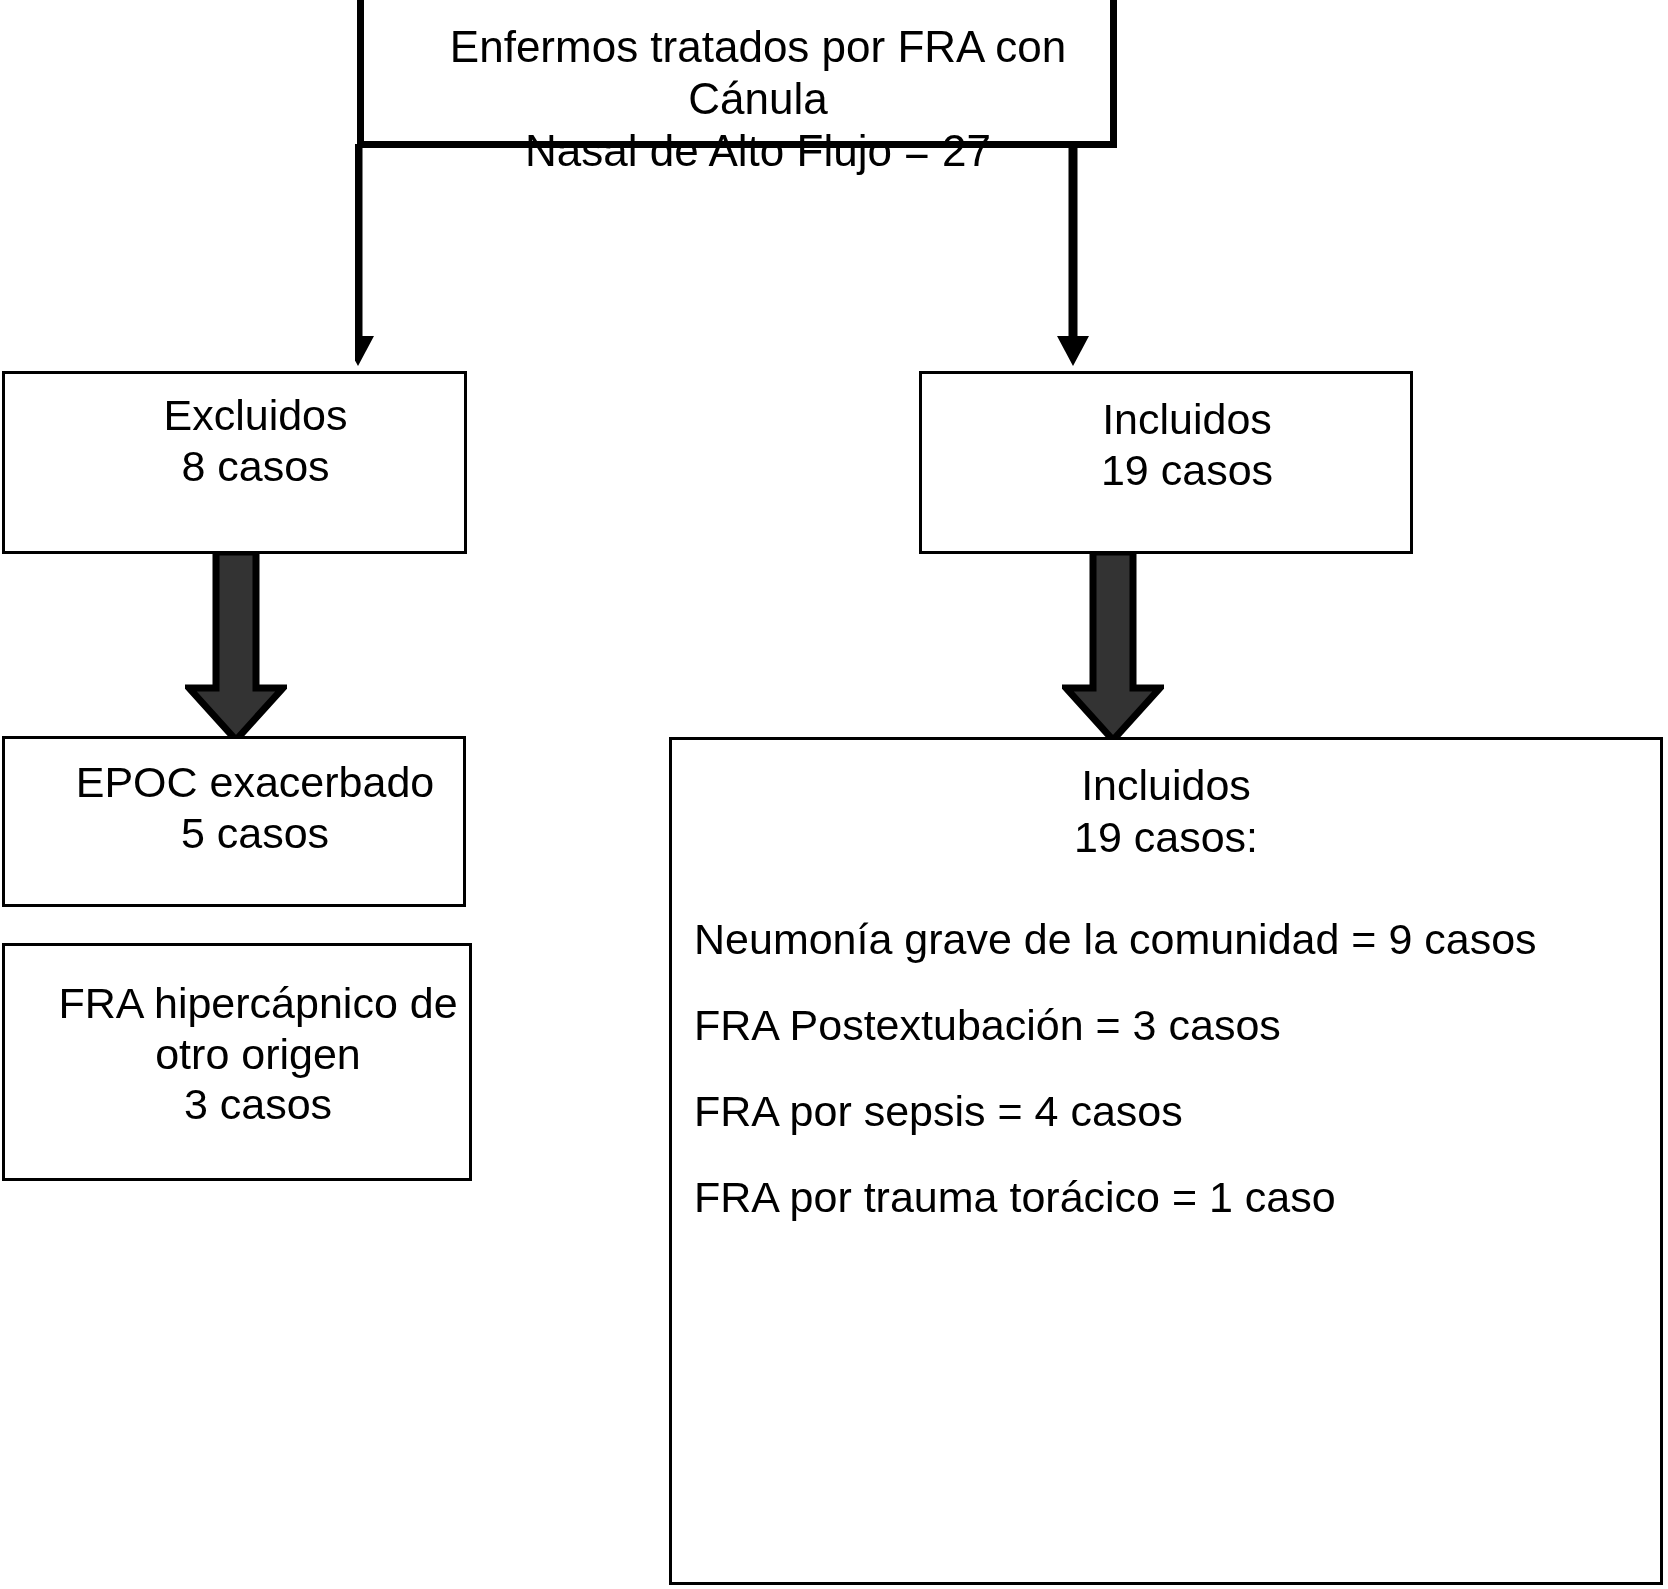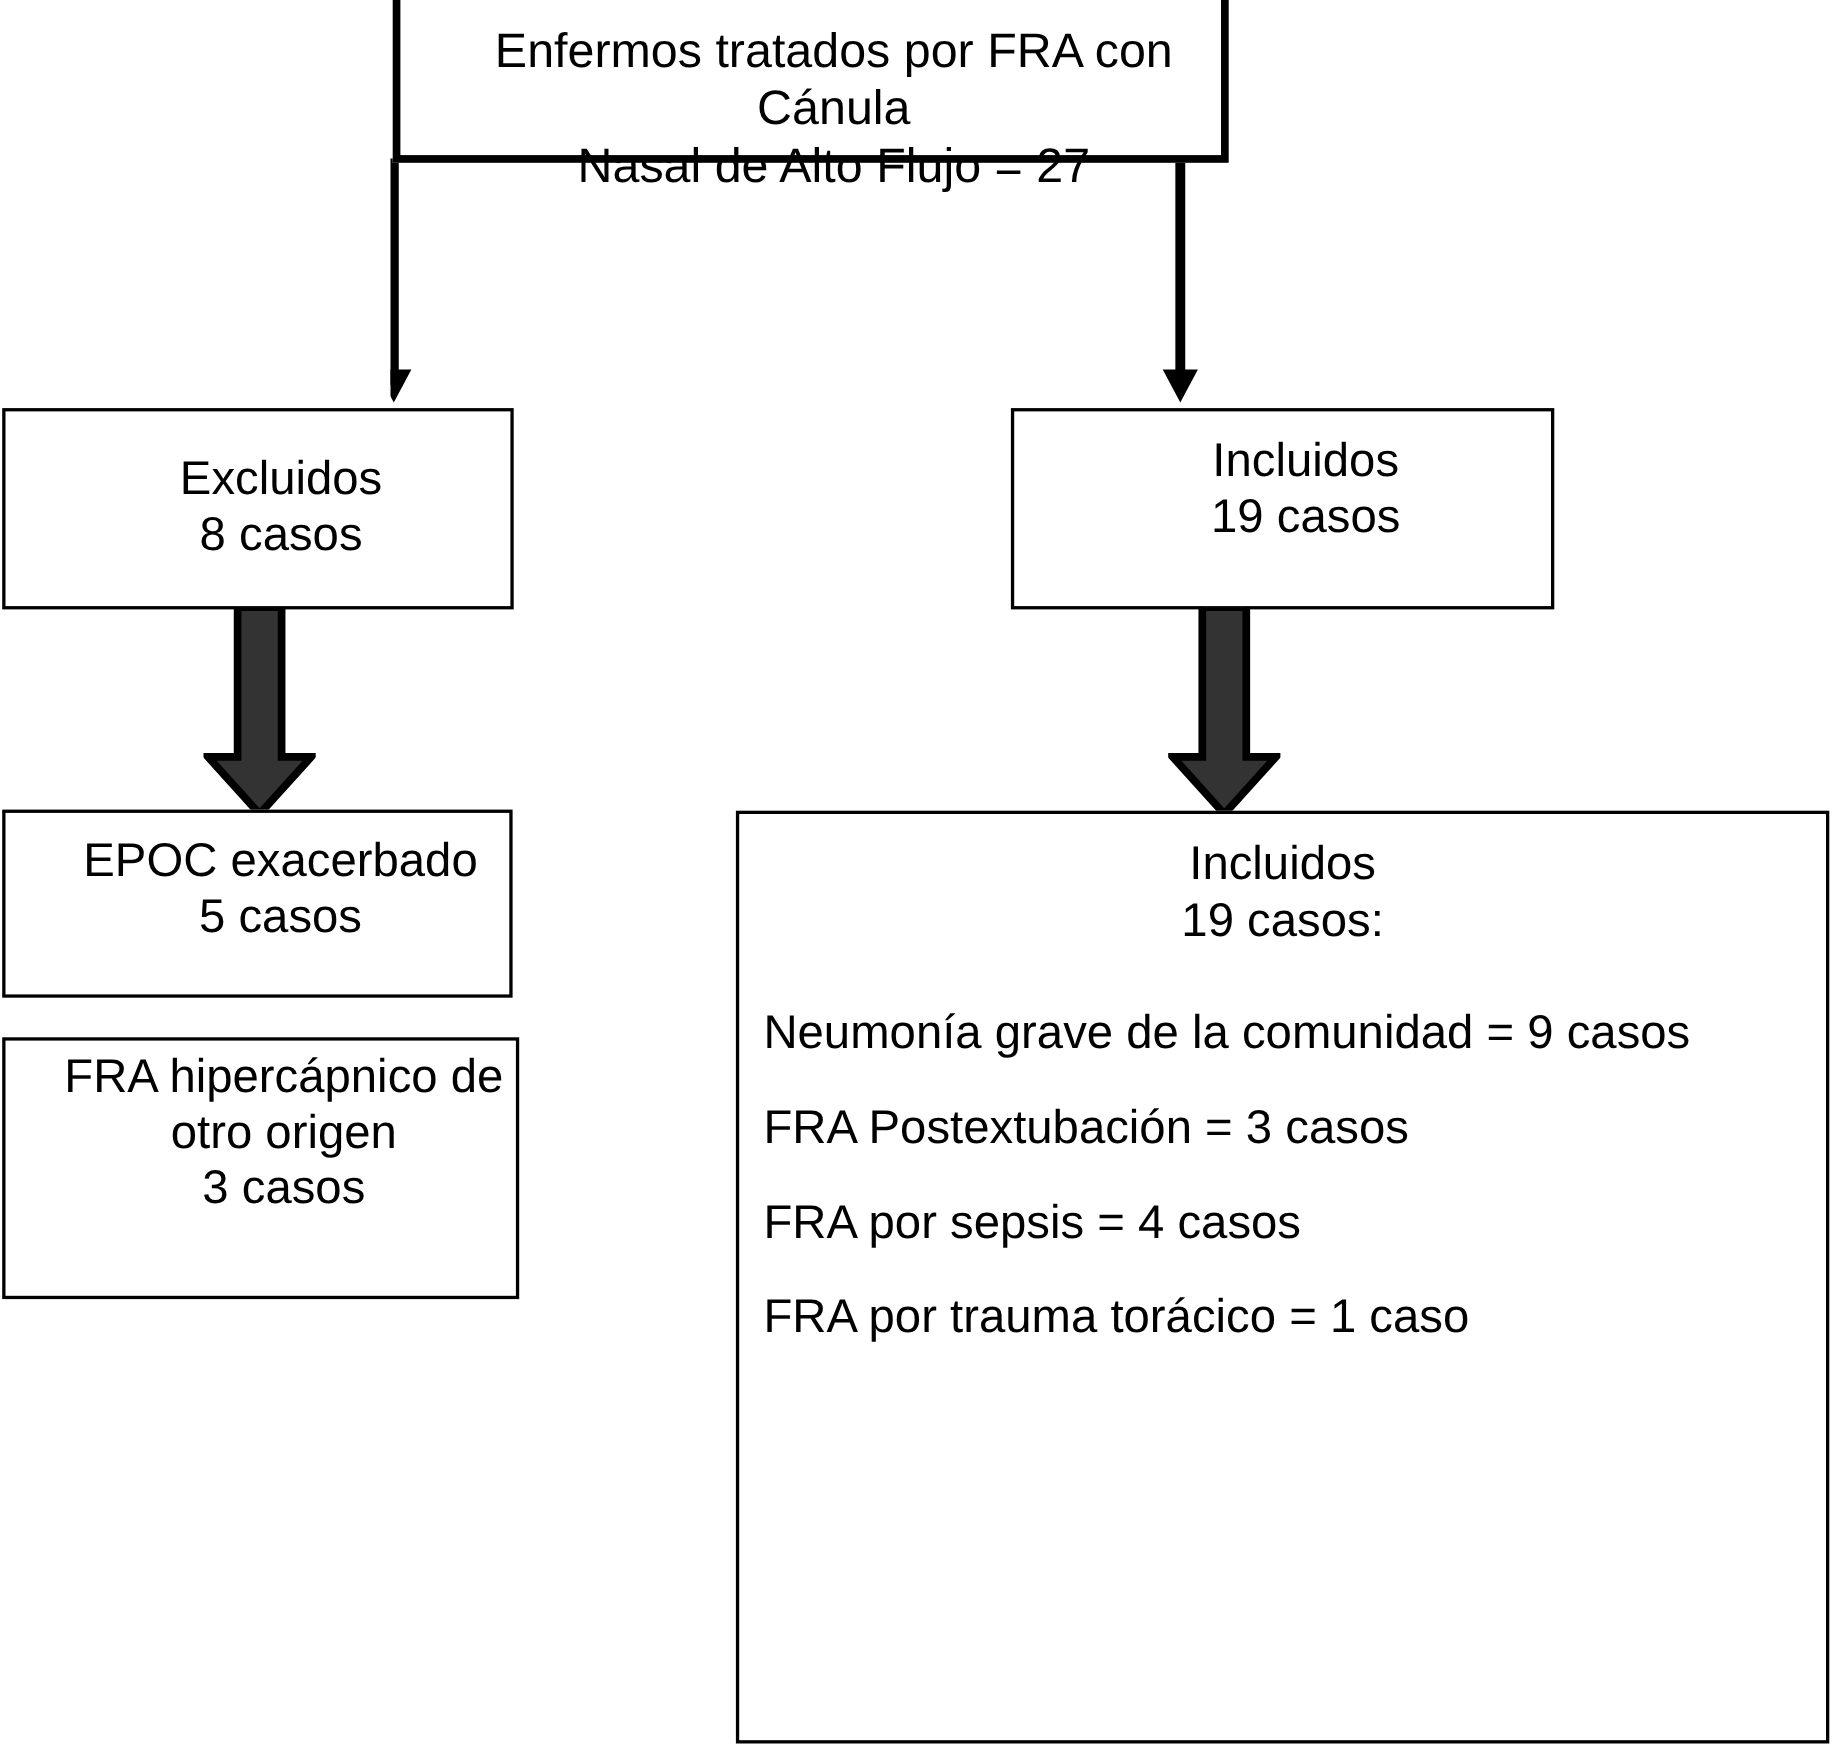--- a/index.html
+++ b/index.html
@@ -47,21 +47,21 @@
     padding-top: 22px;
   }
 
   
   #excluidos-node {
     left: 2px;
     top: 371px;
     width: 465px;
     height: 183px;
     font-size: 43px;
-    padding-top: 36px;
+    padding-top: 16px;
   }
   #incluidos-node {
     left: 919px;
     top: 371px;
     width: 494px;
     height: 183px;
     font-size: 43px;
     padding-top: 20px;
   }
 
@@ -73,21 +73,21 @@
     height: 171px;
     font-size: 43px;
     padding-top: 18px;
   }
   #hipercapnico-node {
     left: 2px;
     top: 943px;
     width: 470px;
     height: 238px;
     font-size: 43px;
-    padding-top: 8px;
+    padding-top: 32px;
   }
 
   
   #incluidos-detail-node {
     left: 669px;
     top: 737px;
     width: 994px;
     height: 848px;
     font-size: 43px;
     text-align: left;

